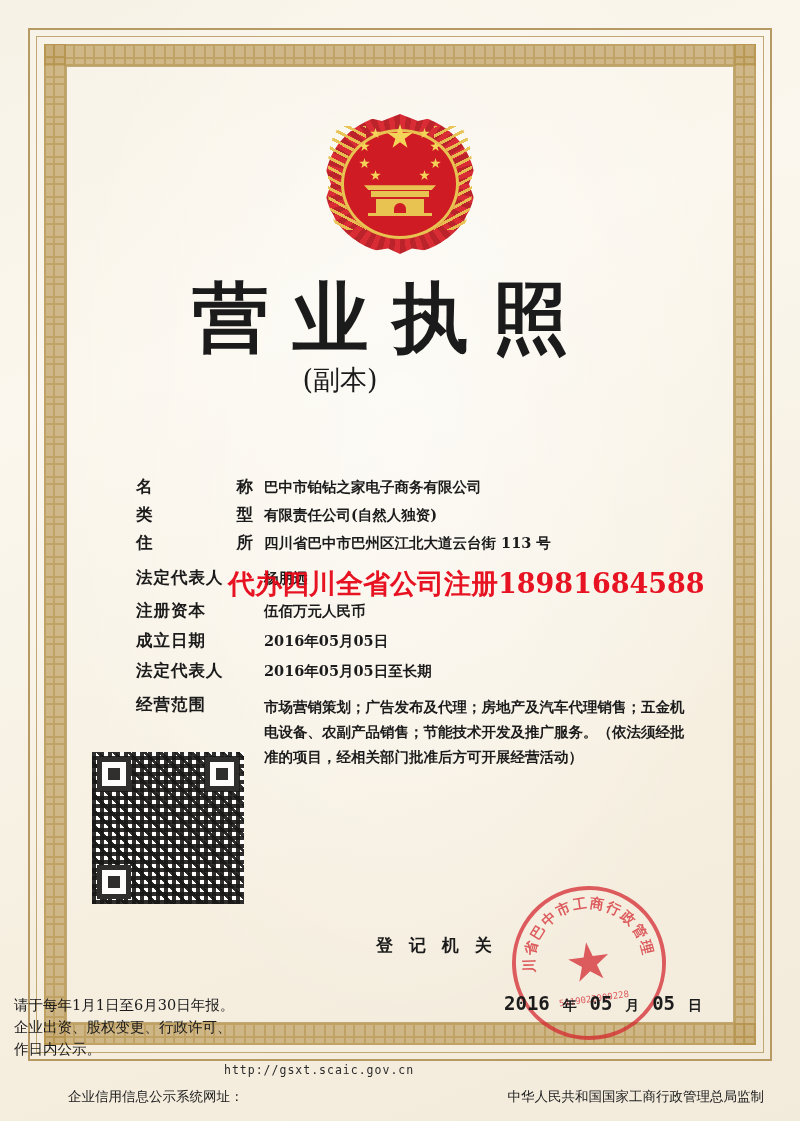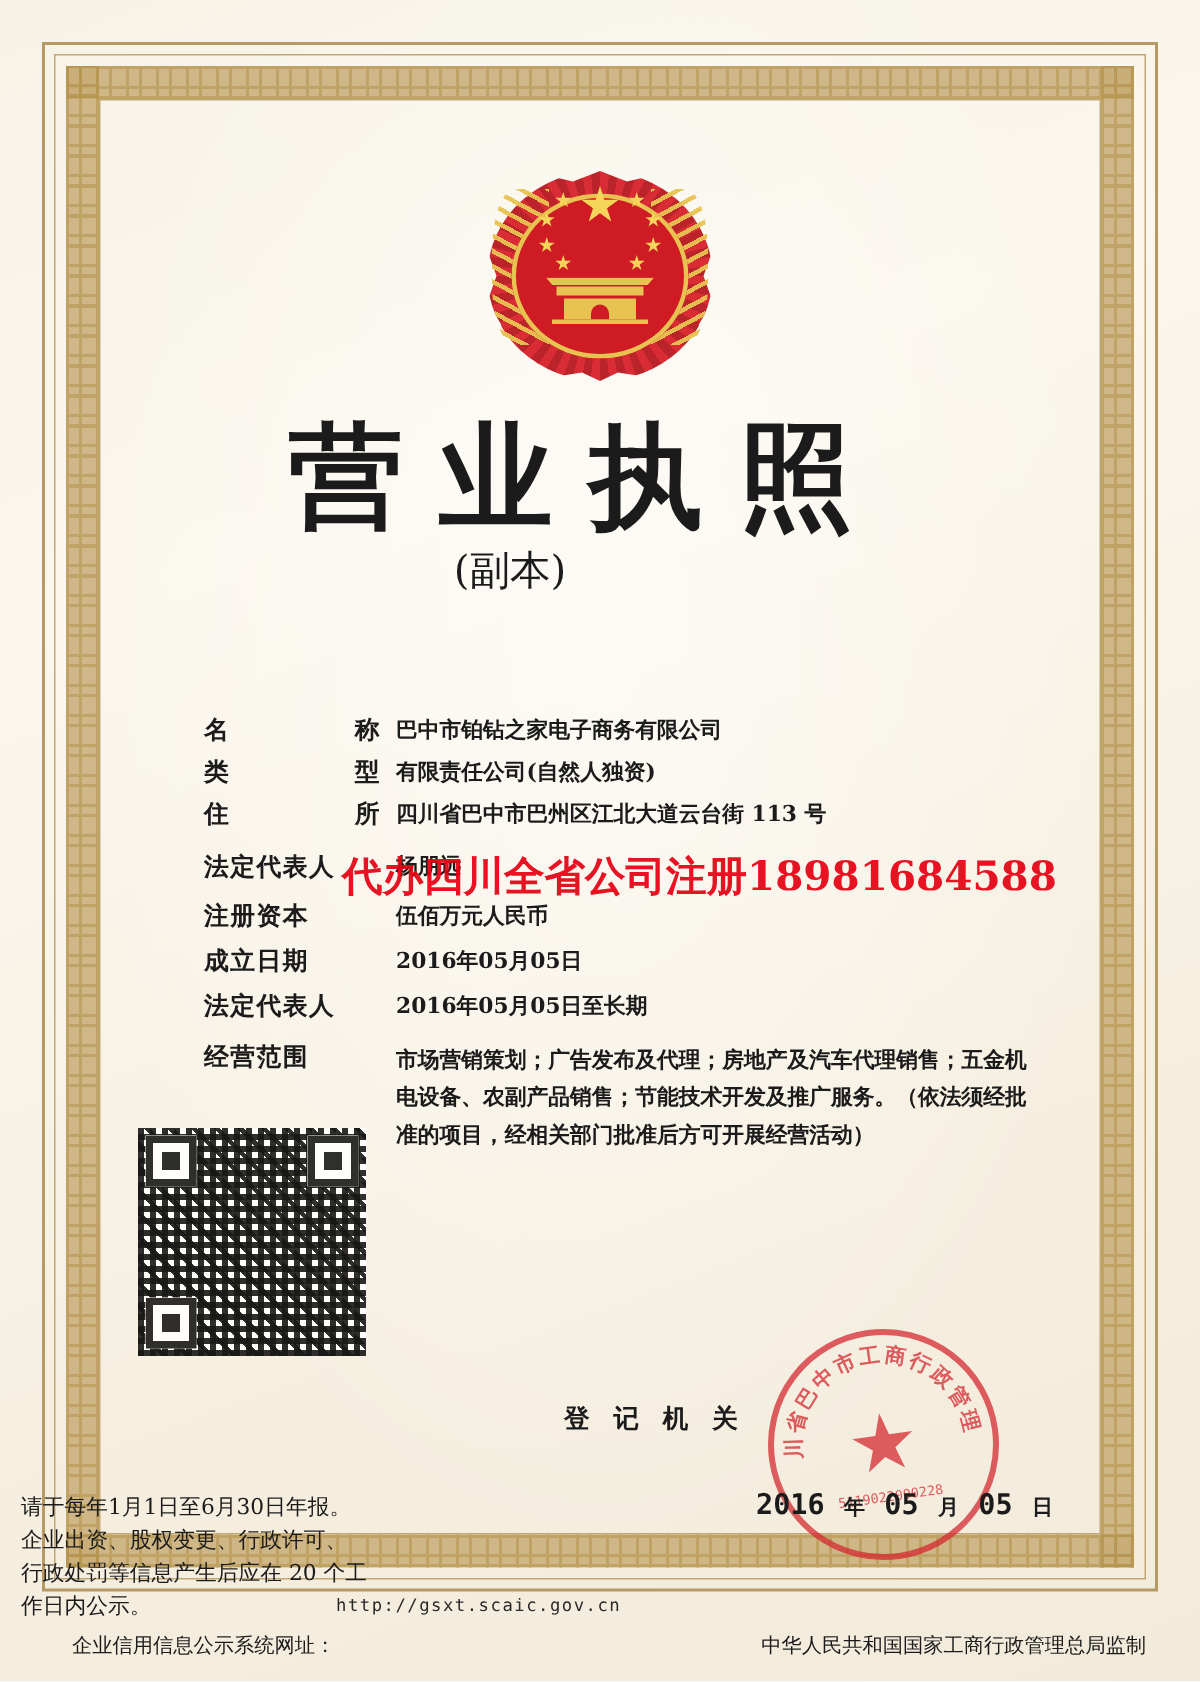--- a/index.html
+++ b/index.html
@@ -370,21 +370,21 @@
   #gsxt-url {
     position: absolute;
     left: 224px; top: 1063px;
     font-family: "DejaVu Sans Mono","Liberation Mono",monospace;
     font-size: 11.5px;
     letter-spacing: 1px;
     color: #2a2a2a;
   }
   #footer-site-label {
     position: absolute;
-    left: 48px; top: 1088px;
+    left: 68px; top: 1088px;
     font-family: "DejaVu Serif", "Liberation Serif", serif;
     font-size: 13.5px;
     color: #1b1b1b;
   }
   #footer-issuer {
     position: absolute;
     right: 36px; top: 1088px;
     font-family: "DejaVu Serif", "Liberation Serif", serif;
     font-size: 13.5px;
     color: #1b1b1b;
@@ -509,21 +509,20 @@
     <span>年</span>
     <span class="num">05</span>
     <span>月</span>
     <span class="num">05</span>
     <span>日</span>
   </div>
 
   <div id="footer-note">
     <div>请于每年1月1日至6月30日年报。</div>
     <div>企业出资、股权变更、行政许可、</div>
-    <div>行政处罚等信息产生后应在 20 个工</div>
     <div>作日内公示。</div>
   </div>
 
   <div id="gsxt-url">http://gsxt.scaic.gov.cn</div>
   <div id="footer-site-label">企业信用信息公示系统网址：</div>
   <div id="footer-issuer">中华人民共和国国家工商行政管理总局监制</div>
 
 </div>
 
 </body></html>

